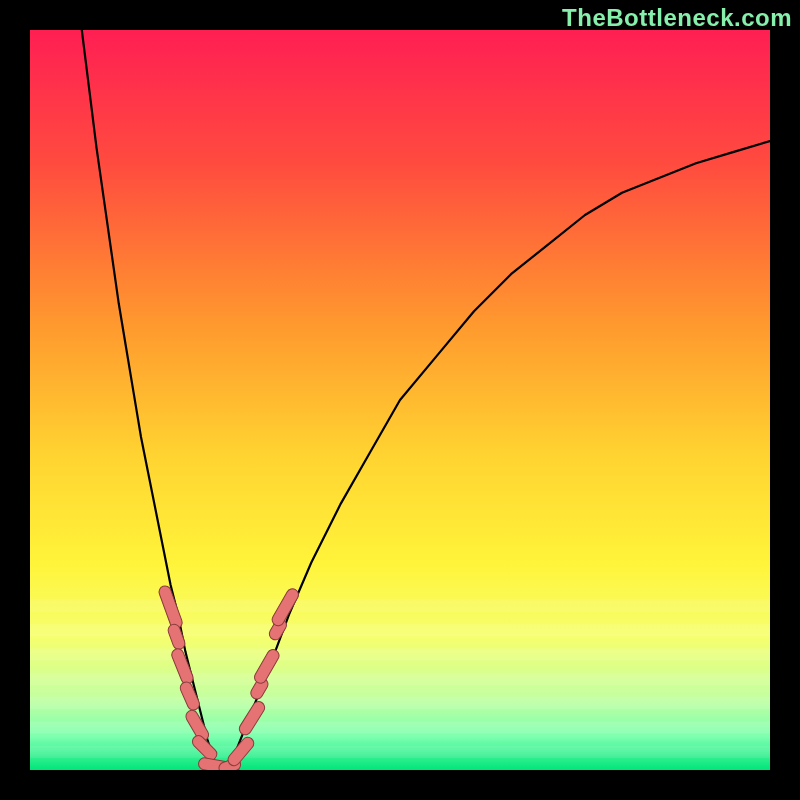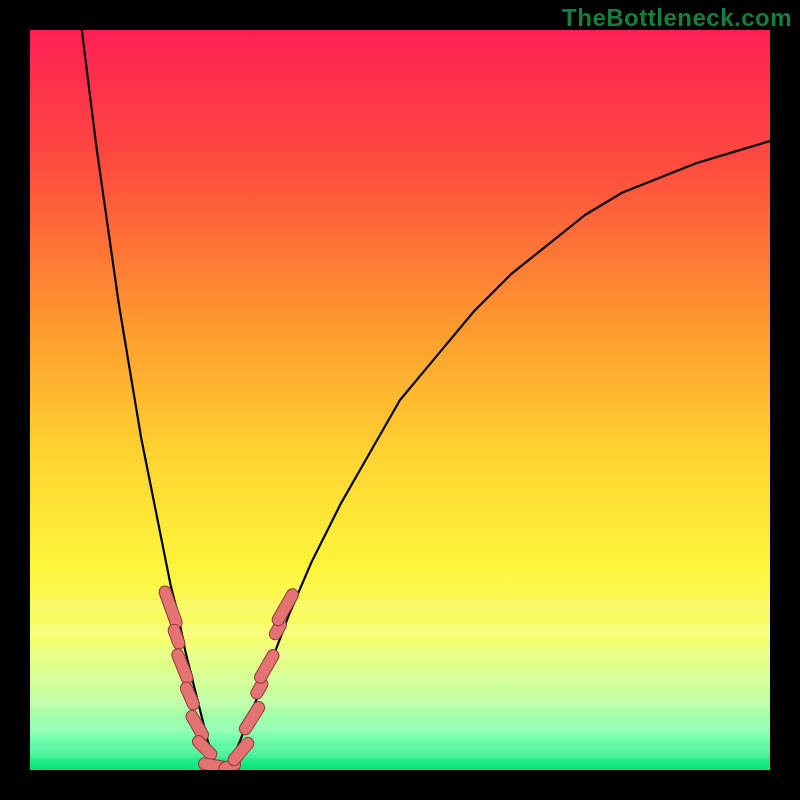--- a/index.html
+++ b/index.html
@@ -21,21 +21,21 @@
     left: 30px;
     top: 30px;
     width: 740px;
     height: 740px;
     overflow: hidden;
   }
   .watermark {
     position: absolute;
     top: 4px;
     right: 8px;
-    color: #15803d;
+    color: #86efac;
     font-size: 24px;
     font-weight: 600;
     letter-spacing: 0.5px;
     z-index: 10;
   }
   svg { display: block; }
 </style>
 </head>
 <body>
 

